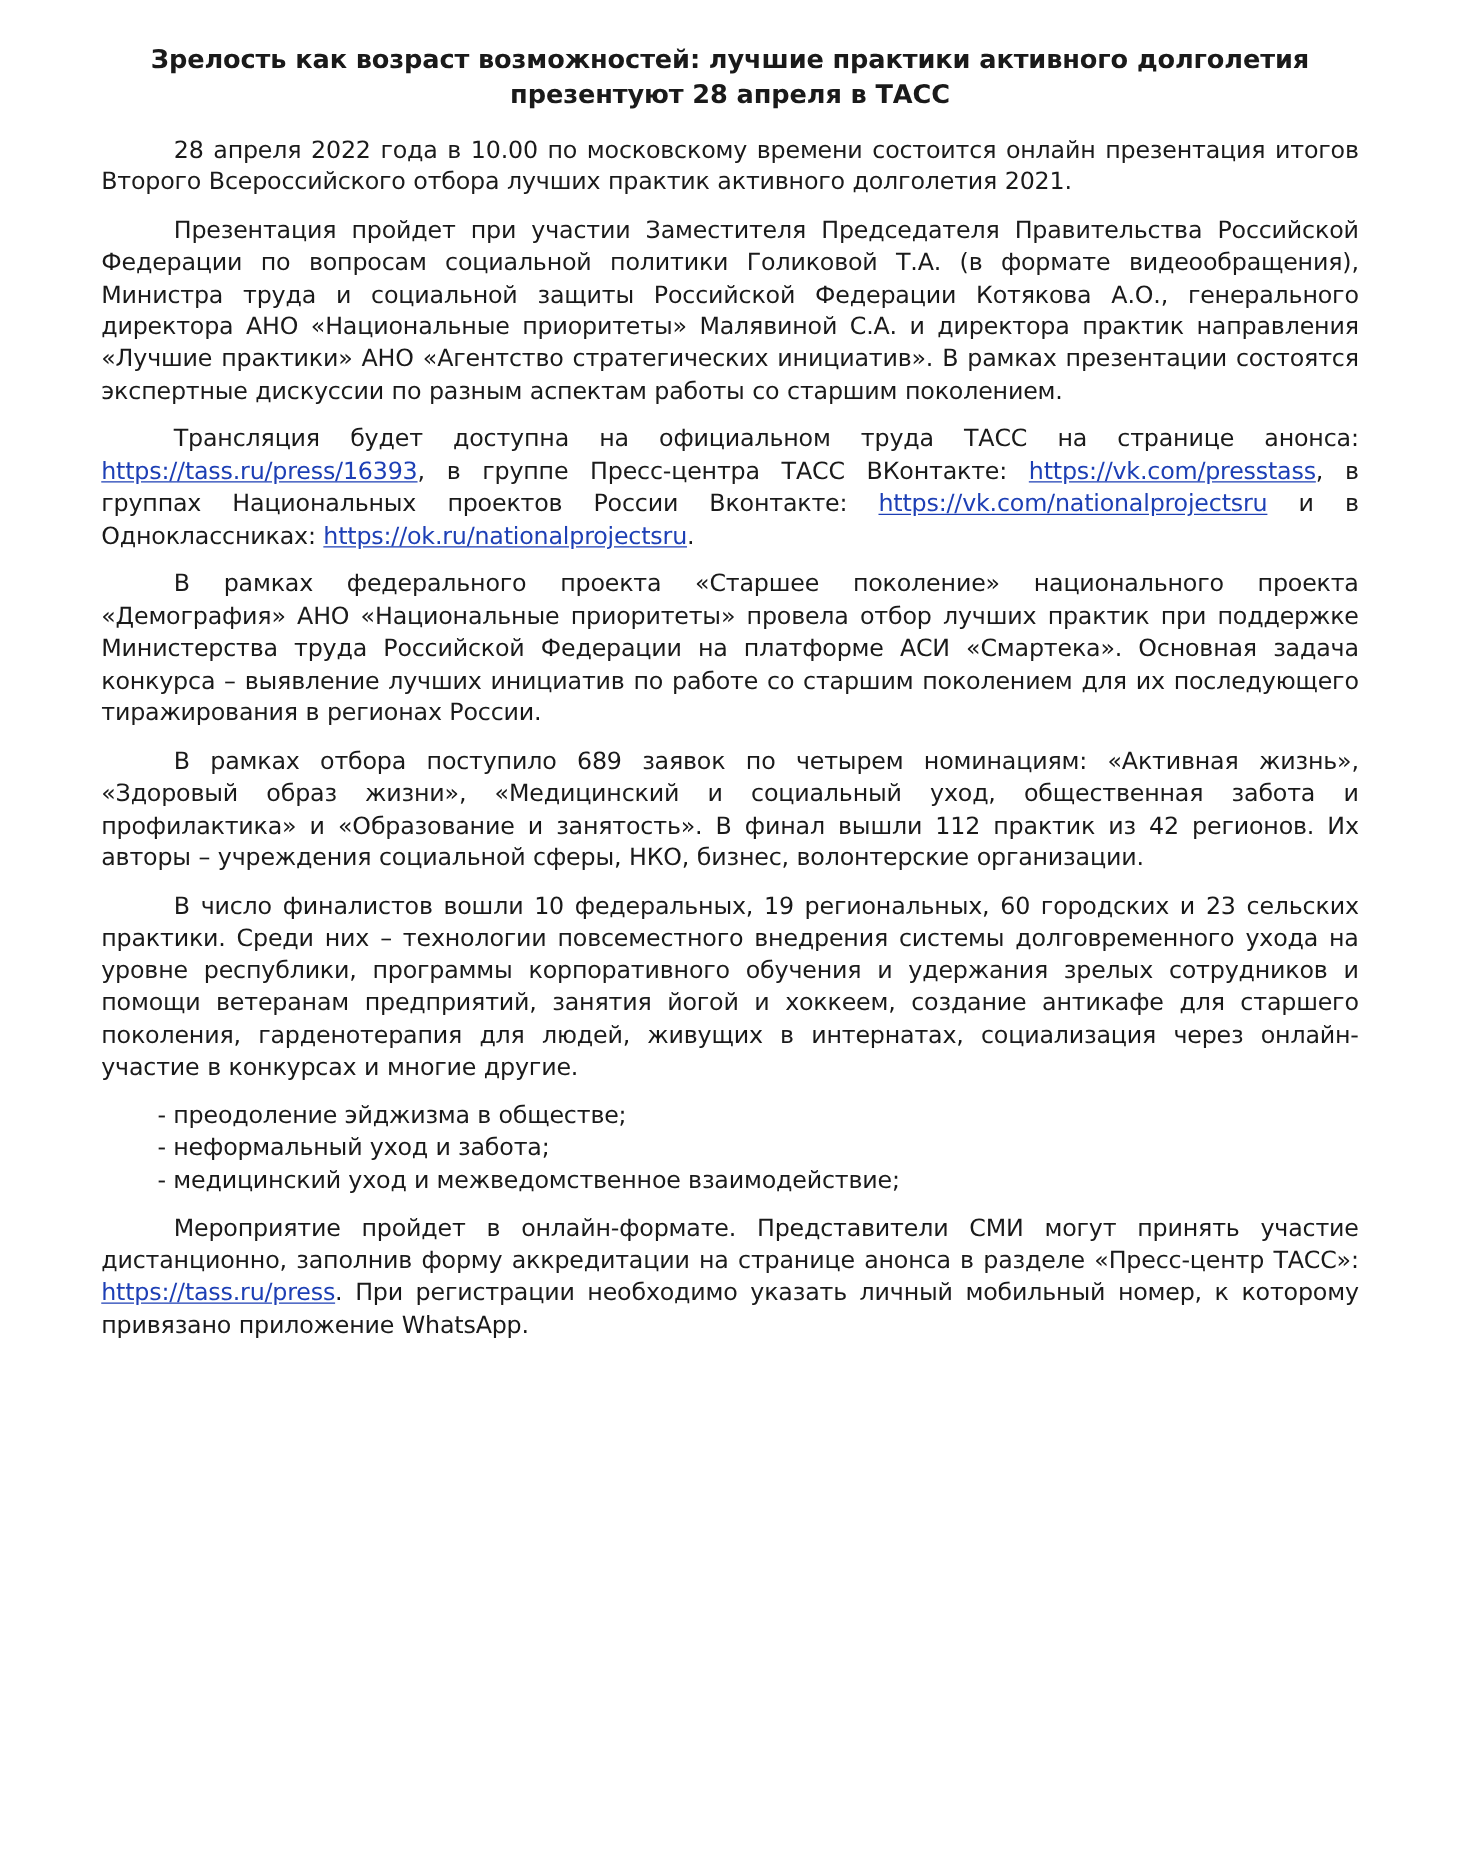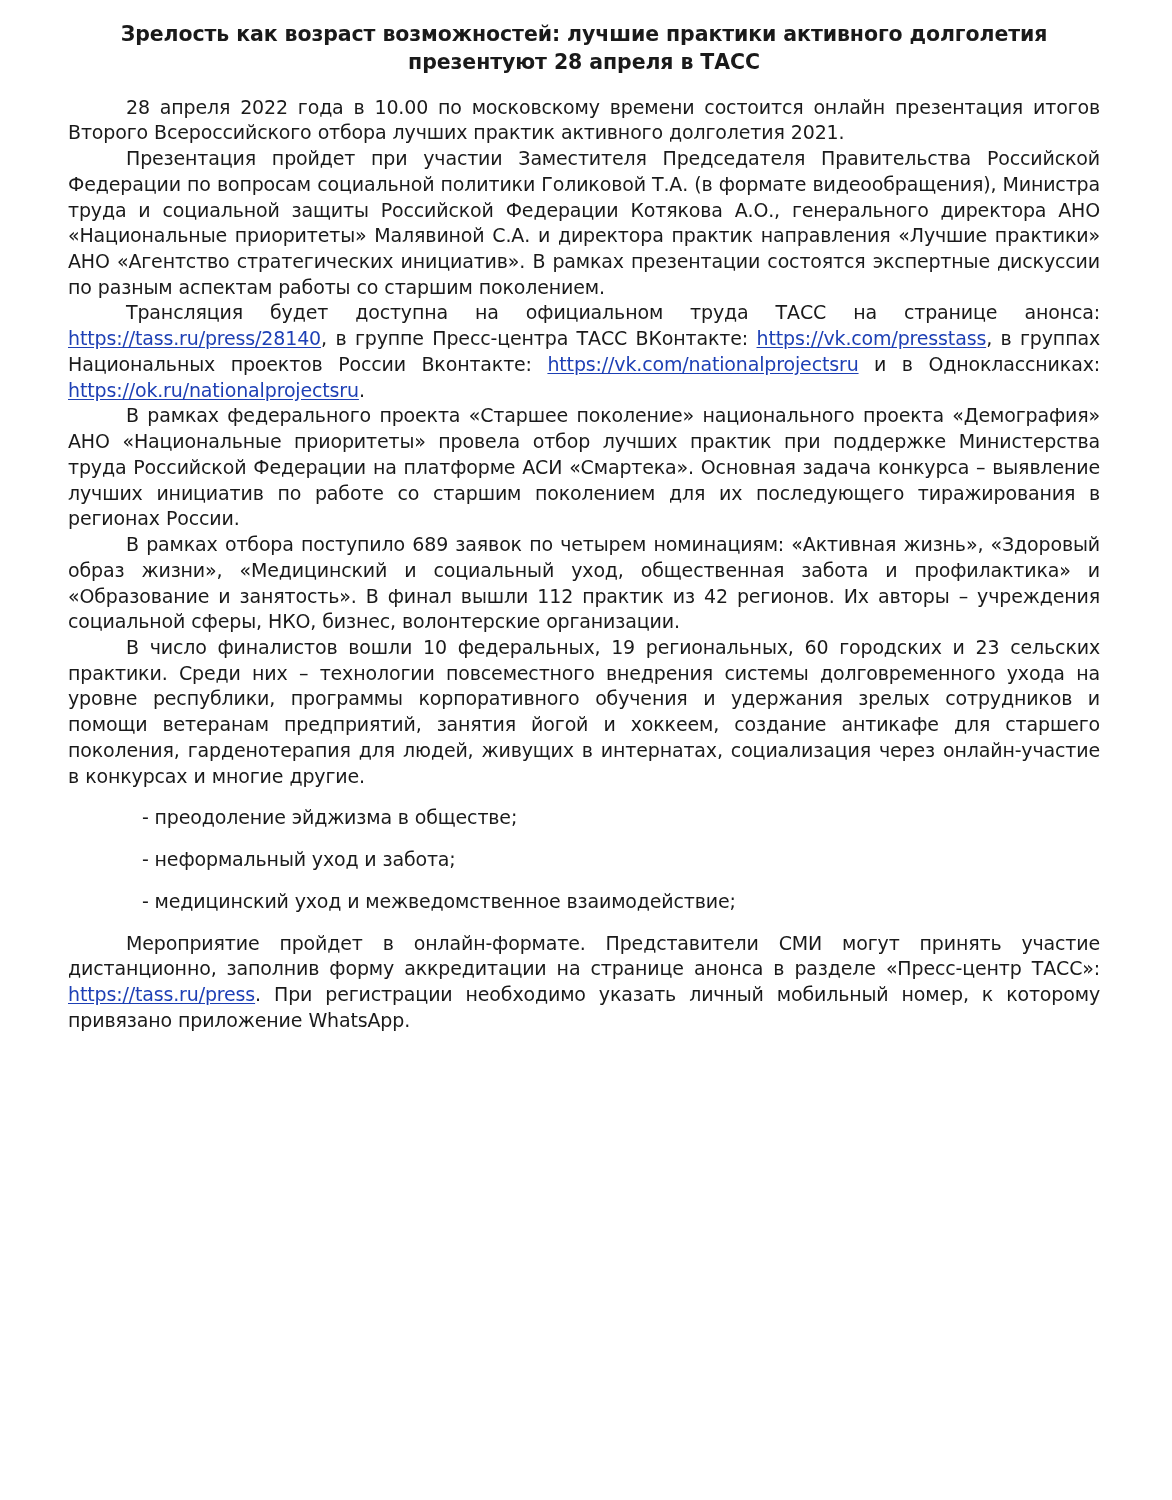--- a/index.html
+++ b/index.html
@@ -10,45 +10,45 @@
   body {
     width: 1172px;
     height: 1500px;
     font-family: "DejaVu Sans", sans-serif;
     color: #1a1a1a;
   }
   .page {
     width: 1172px;
     height: 1500px;
     box-sizing: border-box;
-    padding: 20px 72px 0 68px;
+    padding: 33px 72px 0 68px;
     position: relative;
   }
   .doc-title {
     text-align: center;
     font-weight: bold;
     font-size: 20.5px;
     line-height: 1.38;
     margin: 0 18px 18px 18px;
     letter-spacing: -0.1px;
   }
   p.para {
-    margin: 0;
+    margin: 13px;
     font-size: 19px;
     line-height: 1.355;
     text-align: justify;
     text-indent: 58px;
     letter-spacing: -0.15px;
     word-spacing: 0.2px;
   }
   p.para.nojustify {
     text-align: left;
   }
   .bullet-line {
-    margin: 16px;
+    margin: 0;
     font-size: 19px;
     line-height: 1.355;
     text-align: left;
     text-indent: 0;
     padding-left: 58px;
     letter-spacing: -0.15px;
   }
   a.link {
     color: #1d3fb5;
     text-decoration: underline;
@@ -60,21 +60,21 @@
 
 <div class="page">
 
   <h1 class="doc-title">Зрелость как возраст возможностей: лучшие практики активного долголетия презентуют 28 апреля в ТАСС</h1>
 
   <p class="para">28 апреля 2022 года в 10.00 по московскому времени состоится онлайн презентация итогов Второго Всероссийского отбора лучших практик активного долголетия 2021.</p>
 
   <p class="para">Презентация пройдет при участии Заместителя Председателя Правительства Российской Федерации по вопросам социальной политики Голиковой Т.А. (в формате видеообращения), Министра труда и социальной защиты Российской Федерации Котякова А.О., генерального директора АНО «Национальные приоритеты» Малявиной С.А. и директора практик направления «Лучшие практики» АНО «Агентство стратегических инициатив». В рамках презентации состоятся экспертные дискуссии по разным аспектам работы со старшим поколением.</p>
 
   <p class="para"><span>Трансляция будет доступна на официальном труда ТАСС на странице анонса:</span>
-    <a class="link" href="#">https://tass.ru/press/28140</a><span>, в группе Пресс-центра ТАСС ВКонтакте:</span>
+    <a class="link" href="#">https://tass.ru/press/16393</a><span>, в группе Пресс-центра ТАСС ВКонтакте:</span>
     <a class="link" href="#">https://vk.com/presstass</a><span>, в группах Национальных проектов России Вконтакте:</span>
     <a class="link" href="#">https://vk.com/nationalprojectsru</a><span> и в Одноклассниках: </span><a class="link" href="#">https://ok.ru/nationalprojectsru</a><span>.</span></p>
 
   <p class="para">В рамках федерального проекта «Старшее поколение» национального проекта «Демография» АНО «Национальные приоритеты» провела отбор лучших практик при поддержке Министерства труда Российской Федерации на платформе АСИ «Смартека». Основная задача конкурса – выявление лучших инициатив по работе со старшим поколением для их последующего тиражирования в регионах России.</p>
 
   <p class="para">В рамках отбора поступило 689 заявок по четырем номинациям: «Активная жизнь», «Здоровый образ жизни», «Медицинский и социальный уход, общественная забота и профилактика» и «Образование и занятость». В финал вышли 112 практик из 42 регионов. Их авторы – учреждения социальной сферы, НКО, бизнес, волонтерские организации.</p>
 
   <p class="para">В число финалистов вошли 10 федеральных, 19 региональных, 60 городских и 23 сельских практики. Среди них – технологии повсеместного внедрения системы долговременного ухода на уровне республики, программы корпоративного обучения и удержания зрелых сотрудников и помощи ветеранам предприятий, занятия йогой и хоккеем, создание антикафе для старшего поколения, гарденотерапия для людей, живущих в интернатах, социализация через онлайн-участие в конкурсах и многие другие.</p>
 
 

